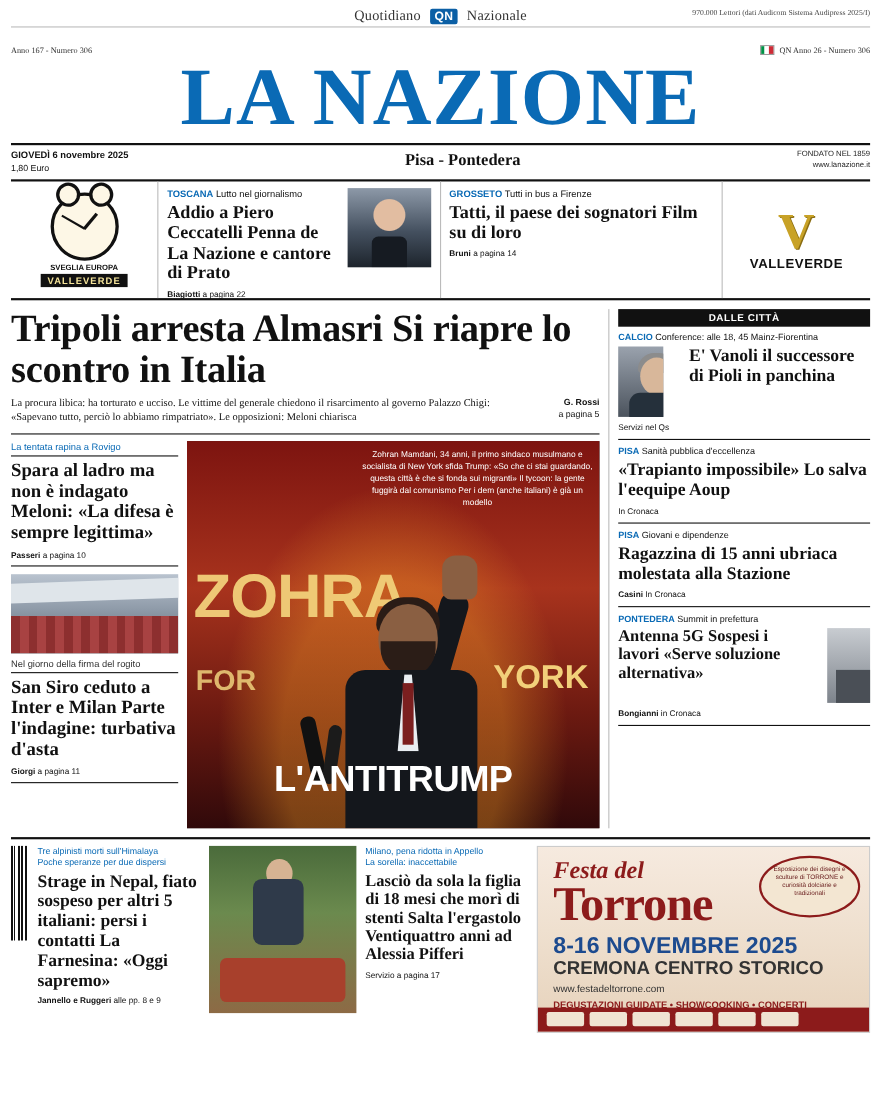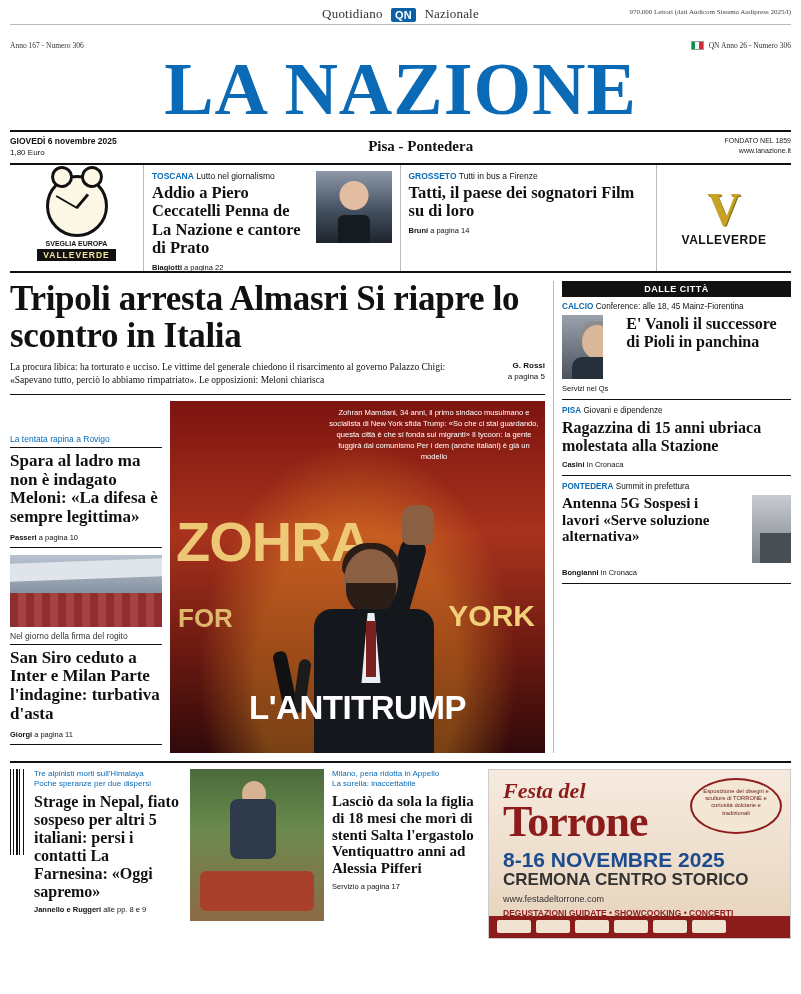--- a/index.html
+++ b/index.html
@@ -91,21 +91,21 @@
   .right-col { width: 238px; border-left: 1px solid #bbb; padding-left: 8px; }
 
   .headline { font-size: 35px; line-height: 1.05; font-weight: bold; margin: 0; letter-spacing: -.3px; }
   .deck { font-size: 9.5px; line-height: 1.35; margin-top: 7px; display:flex; gap: 8px;}
   .deck .dtext { flex: 1; }
   .deck .dsig { font-family: "Liberation Sans", sans-serif; font-size: 8px; text-align: right; width: 78px; }
   .deck .dsig b { display:block; }
   .hr-thin { border-bottom: 1px solid #111; margin: 7px 0 6px 0; }
 
   .body-grid { display: flex; gap: 8px; }
-  .col-narrow { width: 152px; margin-top: 33px; }
+  .col-narrow { width: 152px; }
   .col-photo { width: 375px; }
 
   .sec-kicker { font-family: "Liberation Sans", sans-serif; font-size: 8.5px; color: #0a6ab5; border-bottom: 1px solid #111; padding-bottom: 3px; margin-bottom: 4px;}
   .sec-kicker.plain { color: #333; }
   .art-title { font-size: 17px; line-height: 1.1; font-weight: bold; margin: 0; }
   .art-byline { font-family: "Liberation Sans", sans-serif; font-size: 7.5px; margin-top: 6px; padding-bottom: 5px; border-bottom: 1px solid #111; }
 
   .photo-main { position: relative; width: 375px; height: 352px; overflow: hidden; background: #2a0d0d; }
   .photo-main .bg { position: absolute; inset: 0;
     background:
@@ -368,20 +368,28 @@
           <div class="r-photo">
             <span class="f-hair"></span>
               <span class="f-head"></span>
               <span class="f-body"></span>
           </div>
           <h3 class="r-title">E' Vanoli il successore di Pioli in panchina</h3>
         </div>
         <div class="r-byline">Servizi nel Qs</div>
       </div>
 
+      <div class="r-item">
+        <div class="r-kicker">
+          <b>PISA</b>
+          <span>Sanità pubblica d'eccellenza</span>
+        </div>
+        <h3 class="r-title">«Trapianto impossibile» Lo salva l'eequipe Aoup</h3>
+        <div class="r-byline">In Cronaca</div>
+      </div>
 
       <div class="r-item">
         <div class="r-kicker">
           <b>PISA</b>
           <span>Giovani e dipendenze</span>
         </div>
         <h3 class="r-title">Ragazzina di 15 anni ubriaca molestata alla Stazione</h3>
         <div class="r-byline">
           <b>Casini</b>
           <span>In Cronaca</span>

